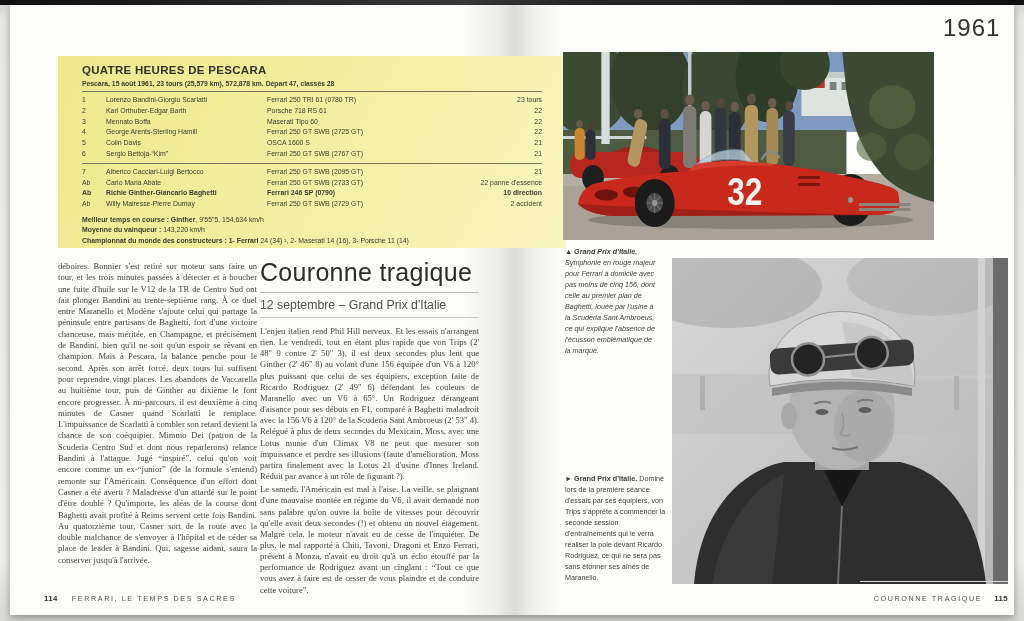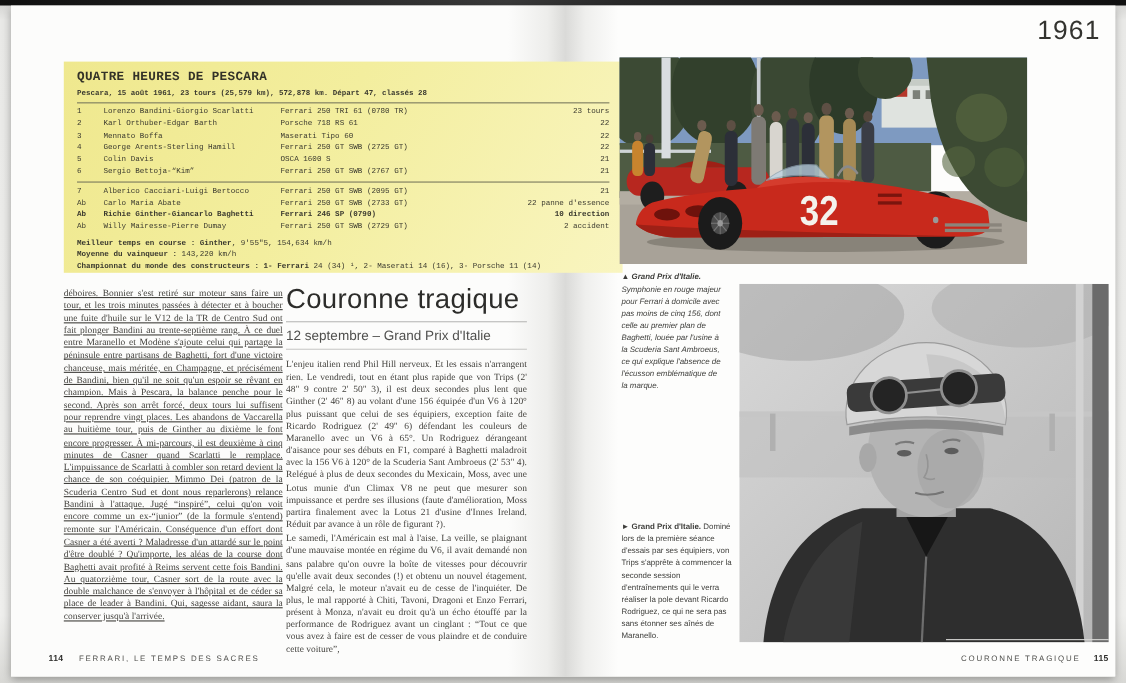--- a/index.html
+++ b/index.html
@@ -9,36 +9,36 @@
         background:linear-gradient(180deg,#cfcfcd 0%,#e9e9e7 3%,#efefed 90%,#d8d8d5 100%);}
   .scan-edge-top{position:absolute;top:0;left:0;width:1024px;height:5px;
         background:linear-gradient(90deg,#101010,#3a3a3a 45%,#2a2a2a 55%,#101010);}
   .spread{position:absolute;top:5px;left:10px;width:1004px;height:610px;
         background:linear-gradient(90deg,#fcfcfb 0%,#fcfcfb 45%,#ededeb 48.6%,#dadad8 50.2%,#efefed 52%,#fdfdfc 55%,#fdfdfc 100%);
         box-shadow:0 3px 8px rgba(0,0,0,0.35);}
 
   
   .results{position:absolute;left:58px;top:56px;width:508px;height:192px;
         background:linear-gradient(120deg,#efe88e 0%,#f3ee9e 45%,#f9f5c0 100%);
-        padding:8px 12px;box-sizing:border-box;color:#3b3a2f;overflow:hidden;font-family:Liberation Mono, monospace;}
+        padding:8px 24px;box-sizing:border-box;color:#3b3a2f;overflow:hidden;}
   .results .title{font-size:11.5px;font-weight:bold;letter-spacing:0.3px;color:#333228;}
   .results .subtitle{font-size:6.8px;font-weight:bold;margin-top:4px;}
   .results .rule{border:none;border-top:1px solid #7a795d;margin:4px 0 3px 0;}
   .trow{display:grid;grid-template-columns:24px 161px 165px 1fr;
         font-size:6.9px;line-height:10.8px;}
   .trow .res{text-align:right;}
   .trow.bold{font-weight:bold;}
   .trow.sep-before{border-top:1px solid #7a795d;margin-top:3px;padding-top:3px;}
   .stats{margin-top:5px;font-size:6.9px;line-height:10.4px;}
   .stats .b{font-weight:bold;}
 
   
   .bodycol{position:absolute;font-family:"Liberation Serif",serif;font-size:8.6px;
         line-height:11.3px;text-align:justify;color:#403f3b;}
-  .bodycol p{margin:0 0 2px 0;text-decoration:underline;}
+  .bodycol p{margin:0 0 2px 0;}
   .col-left{left:58px;top:261px;width:199px;}
   .article{position:absolute;left:260px;top:258px;width:219px;}
   .headline{font-size:25px;font-weight:400;color:#2c2c2a;letter-spacing:0.3px;line-height:28px;}
   .hrule1{border:none;border-top:1px solid #b9b9b7;margin:6px 0 5px 0;}
   .subhead{font-size:12.3px;color:#4f4f4d;}
   .hrule2{border:none;border-top:1px solid #c9c9c7;margin:5px 0 8px 0;}
   .article .bodytext{font-family:Liberation Serif, serif;font-size:8.6px;line-height:11.15px;
         text-align:justify;color:#403f3b;}
   .article .bodytext p{margin:0 0 2px 0;}
 

